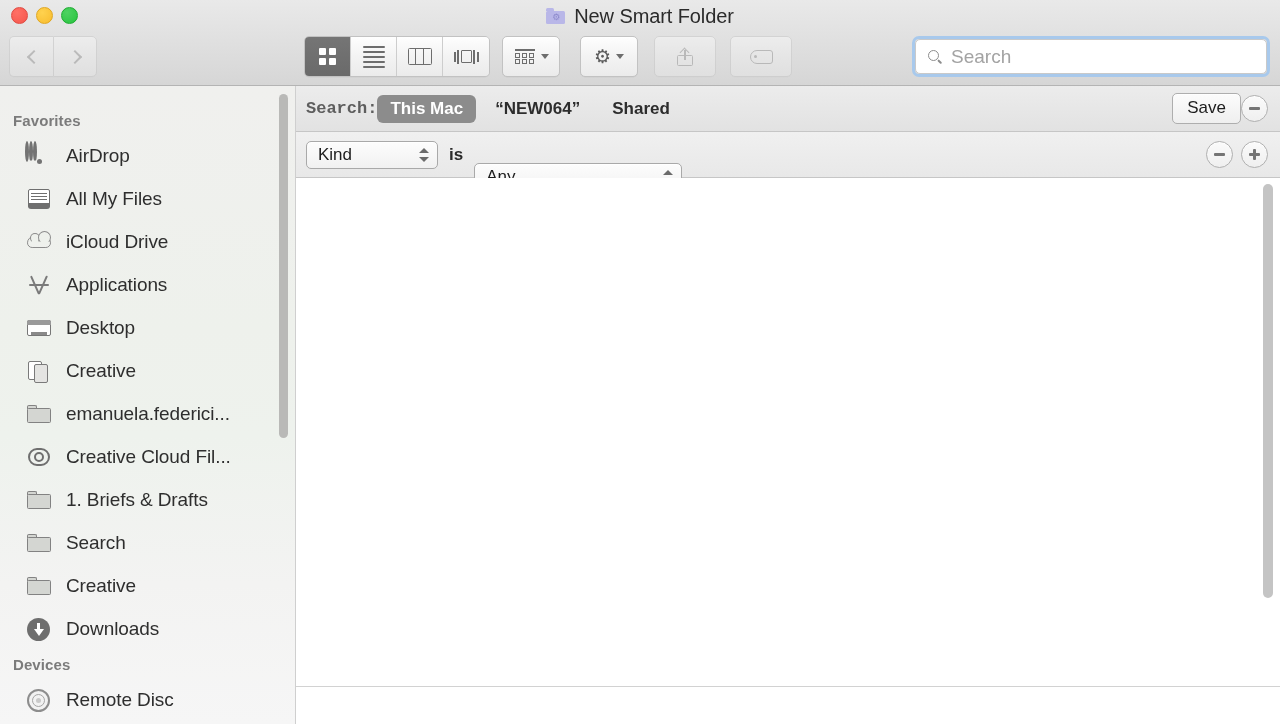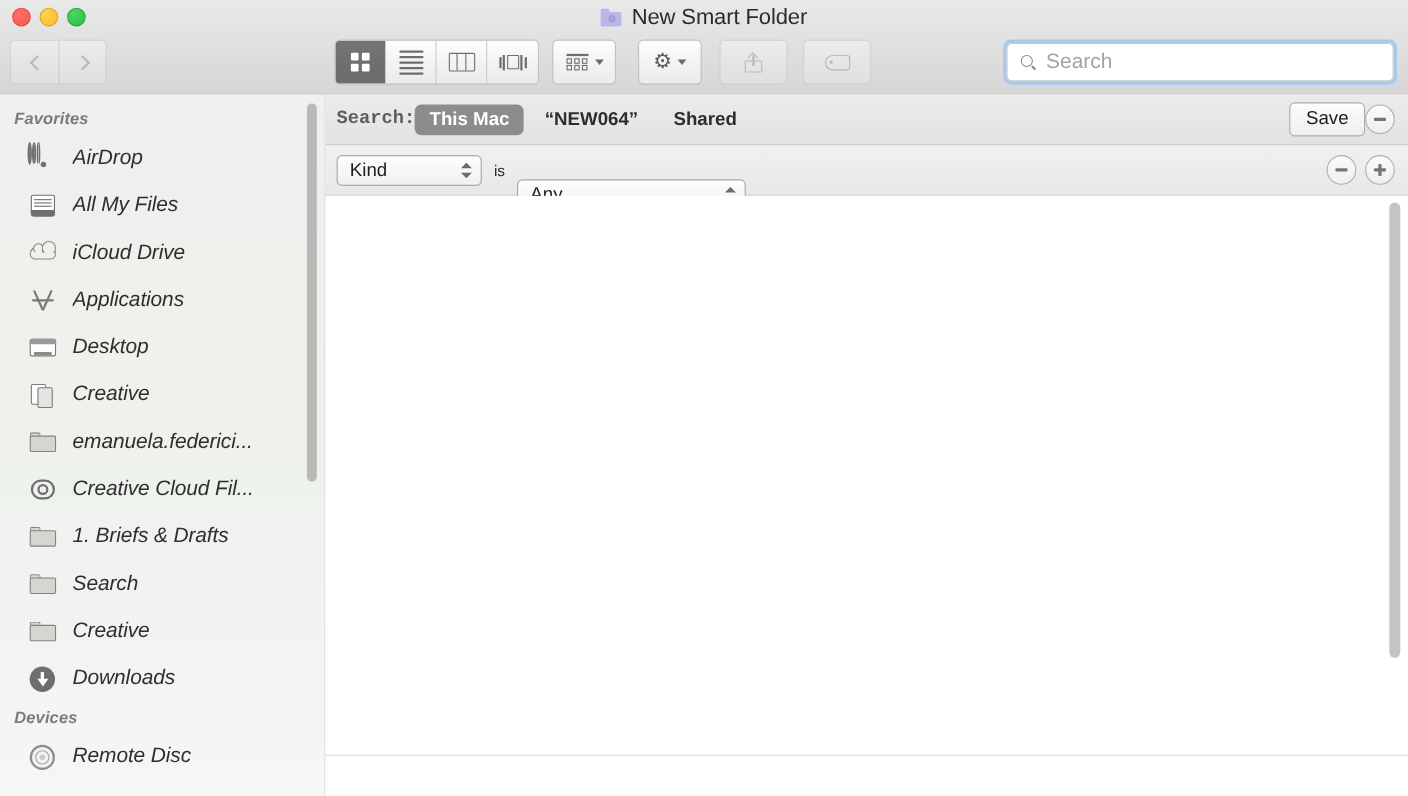--- a/index.html
+++ b/index.html
@@ -292,22 +292,21 @@
   }
 
   
   #sidebar {
     position: relative;
     width: 296px;
     flex: 0 0 296px;
     background: linear-gradient(to bottom, #f0f0ee 0%, #eef1ec 38%, #eef2ed 55%, #f3f3f2 78%, #f6f6f6 100%);
     border-right: 1px solid #cfcfcf;
     overflow: hidden;
-    padding-top: 8px;
-    font-style: italic;
+    padding-top: 20px;
   }
 
   .sb-header {
     font-size: 15px;
     font-weight: bold;
     color: #7b7b7b;
     padding: 6px 0 5px 13px;
     letter-spacing: 0.1px;
   }
 
@@ -630,22 +629,22 @@
     border-left: 5px solid transparent;
     border-right: 5px solid transparent;
   }
   .popup .stepper::before { top: 1px;    border-bottom: 5px solid #6b6b6b; }
   .popup .stepper::after  { bottom: 1px; border-top: 5px solid #6b6b6b; }
 
   #kind-popup { width: 132px; }
   #any-popup  { width: 208px; margin-top: 44px; }
 
   #is-label {
-    font-size: 14px;
-    font-weight: normal;
+    font-size: 17px;
+    font-weight: bold;
     color: #2a2a2a;
     margin: 0 11px;
   }
   #criteria-right {
     margin-left: auto;
     display: flex;
     gap: 8px;
     padding-right: 4px;
   }
 

